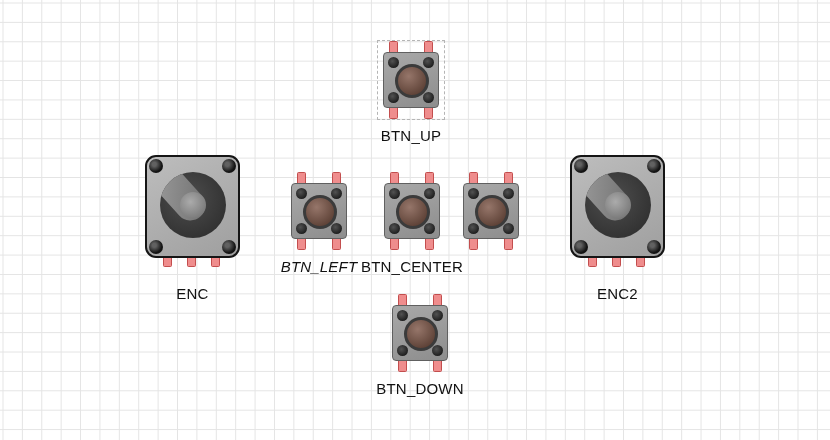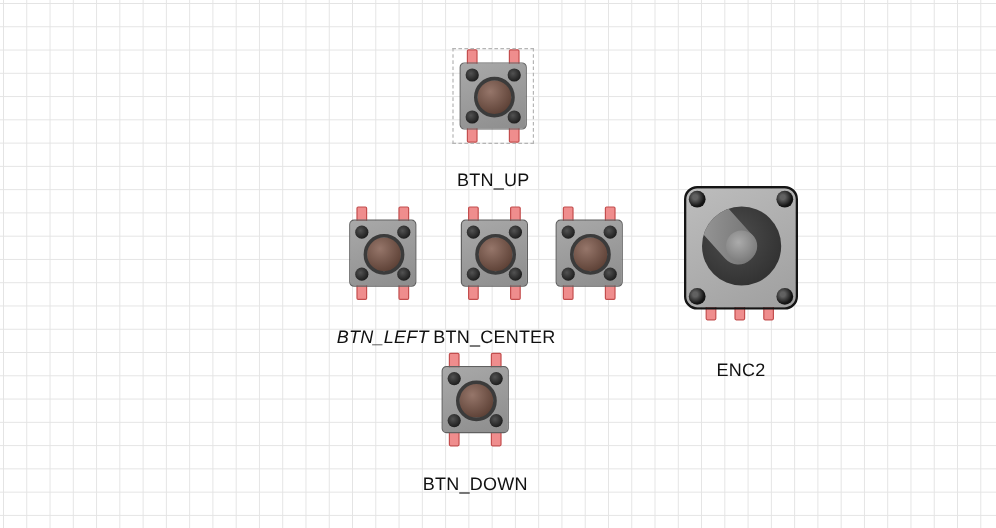--- a/index.html
+++ b/index.html
@@ -78,21 +78,21 @@
     position:absolute; width:9px; height:16px; top:96px; z-index:0;
     background:var(--pin,#ef8d8d); border:1px solid var(--pin-border,#c34e4e);
     border-radius:1.5px;
   }
   .ep-1{left:18px} .ep-2{left:42px} .ep-3{left:66px}
 
   
   .label {
     position:absolute; top:75px; left:50%; transform:translateX(-50%);
     white-space:nowrap; font-size:15px; color:var(--label,#111111);
-    letter-spacing:.2px; z-index:5;margin-top:15px;
+    letter-spacing:.2px; z-index:5;
   }
   .encoder .label { top:130px; }
 </style>
 </head>
 <body>
 
 <div class="canvas">
 
   <div class="component pushbutton" style="left:383px; top:52px;">
     <div class="selection-outline"></div>
@@ -103,20 +103,36 @@
     <div class="pb-body">
       <span class="dot d-tl"></span>
       <span class="dot d-tr"></span>
       <span class="dot d-bl"></span>
       <span class="dot d-br"></span>
       <div class="pb-cap"></div>
     </div>
     <div class="label">BTN_UP</div>
   </div>
 
+  <div class="component encoder" style="left:145px; top:155px;">
+    <div class="enc-pin ep-1"></div>
+    <div class="enc-pin ep-2"></div>
+    <div class="enc-pin ep-3"></div>
+    <div class="enc-body">
+      <span class="screw s-tl"></span>
+      <span class="screw s-tr"></span>
+      <span class="screw s-bl"></span>
+      <span class="screw s-br"></span>
+      <div class="knob">
+        <div class="knob-handle"></div>
+        <div class="knob-shaft"></div>
+      </div>
+    </div>
+    <div class="label">ENC</div>
+  </div>
 
   <div class="component pushbutton" style="left:291px; top:183px;font-style:italic;">
     <div class="pin tl"></div>
     <div class="pin tr"></div>
     <div class="pin bl"></div>
     <div class="pin br"></div>
     <div class="pb-body">
       <span class="dot d-tl"></span>
       <span class="dot d-tr"></span>
       <span class="dot d-bl"></span>
@@ -165,21 +181,21 @@
       <span class="screw s-bl"></span>
       <span class="screw s-br"></span>
       <div class="knob">
         <div class="knob-handle"></div>
         <div class="knob-shaft"></div>
       </div>
     </div>
     <div class="label">ENC2</div>
   </div>
 
-  <div class="component pushbutton" style="left:368px; top:305px;">
+  <div class="component pushbutton" style="left:392px; top:305px;">
     <div class="pin tl"></div>
     <div class="pin tr"></div>
     <div class="pin bl"></div>
     <div class="pin br"></div>
     <div class="pb-body">
       <span class="dot d-tl"></span>
       <span class="dot d-tr"></span>
       <span class="dot d-bl"></span>
       <span class="dot d-br"></span>
       <div class="pb-cap"></div>

